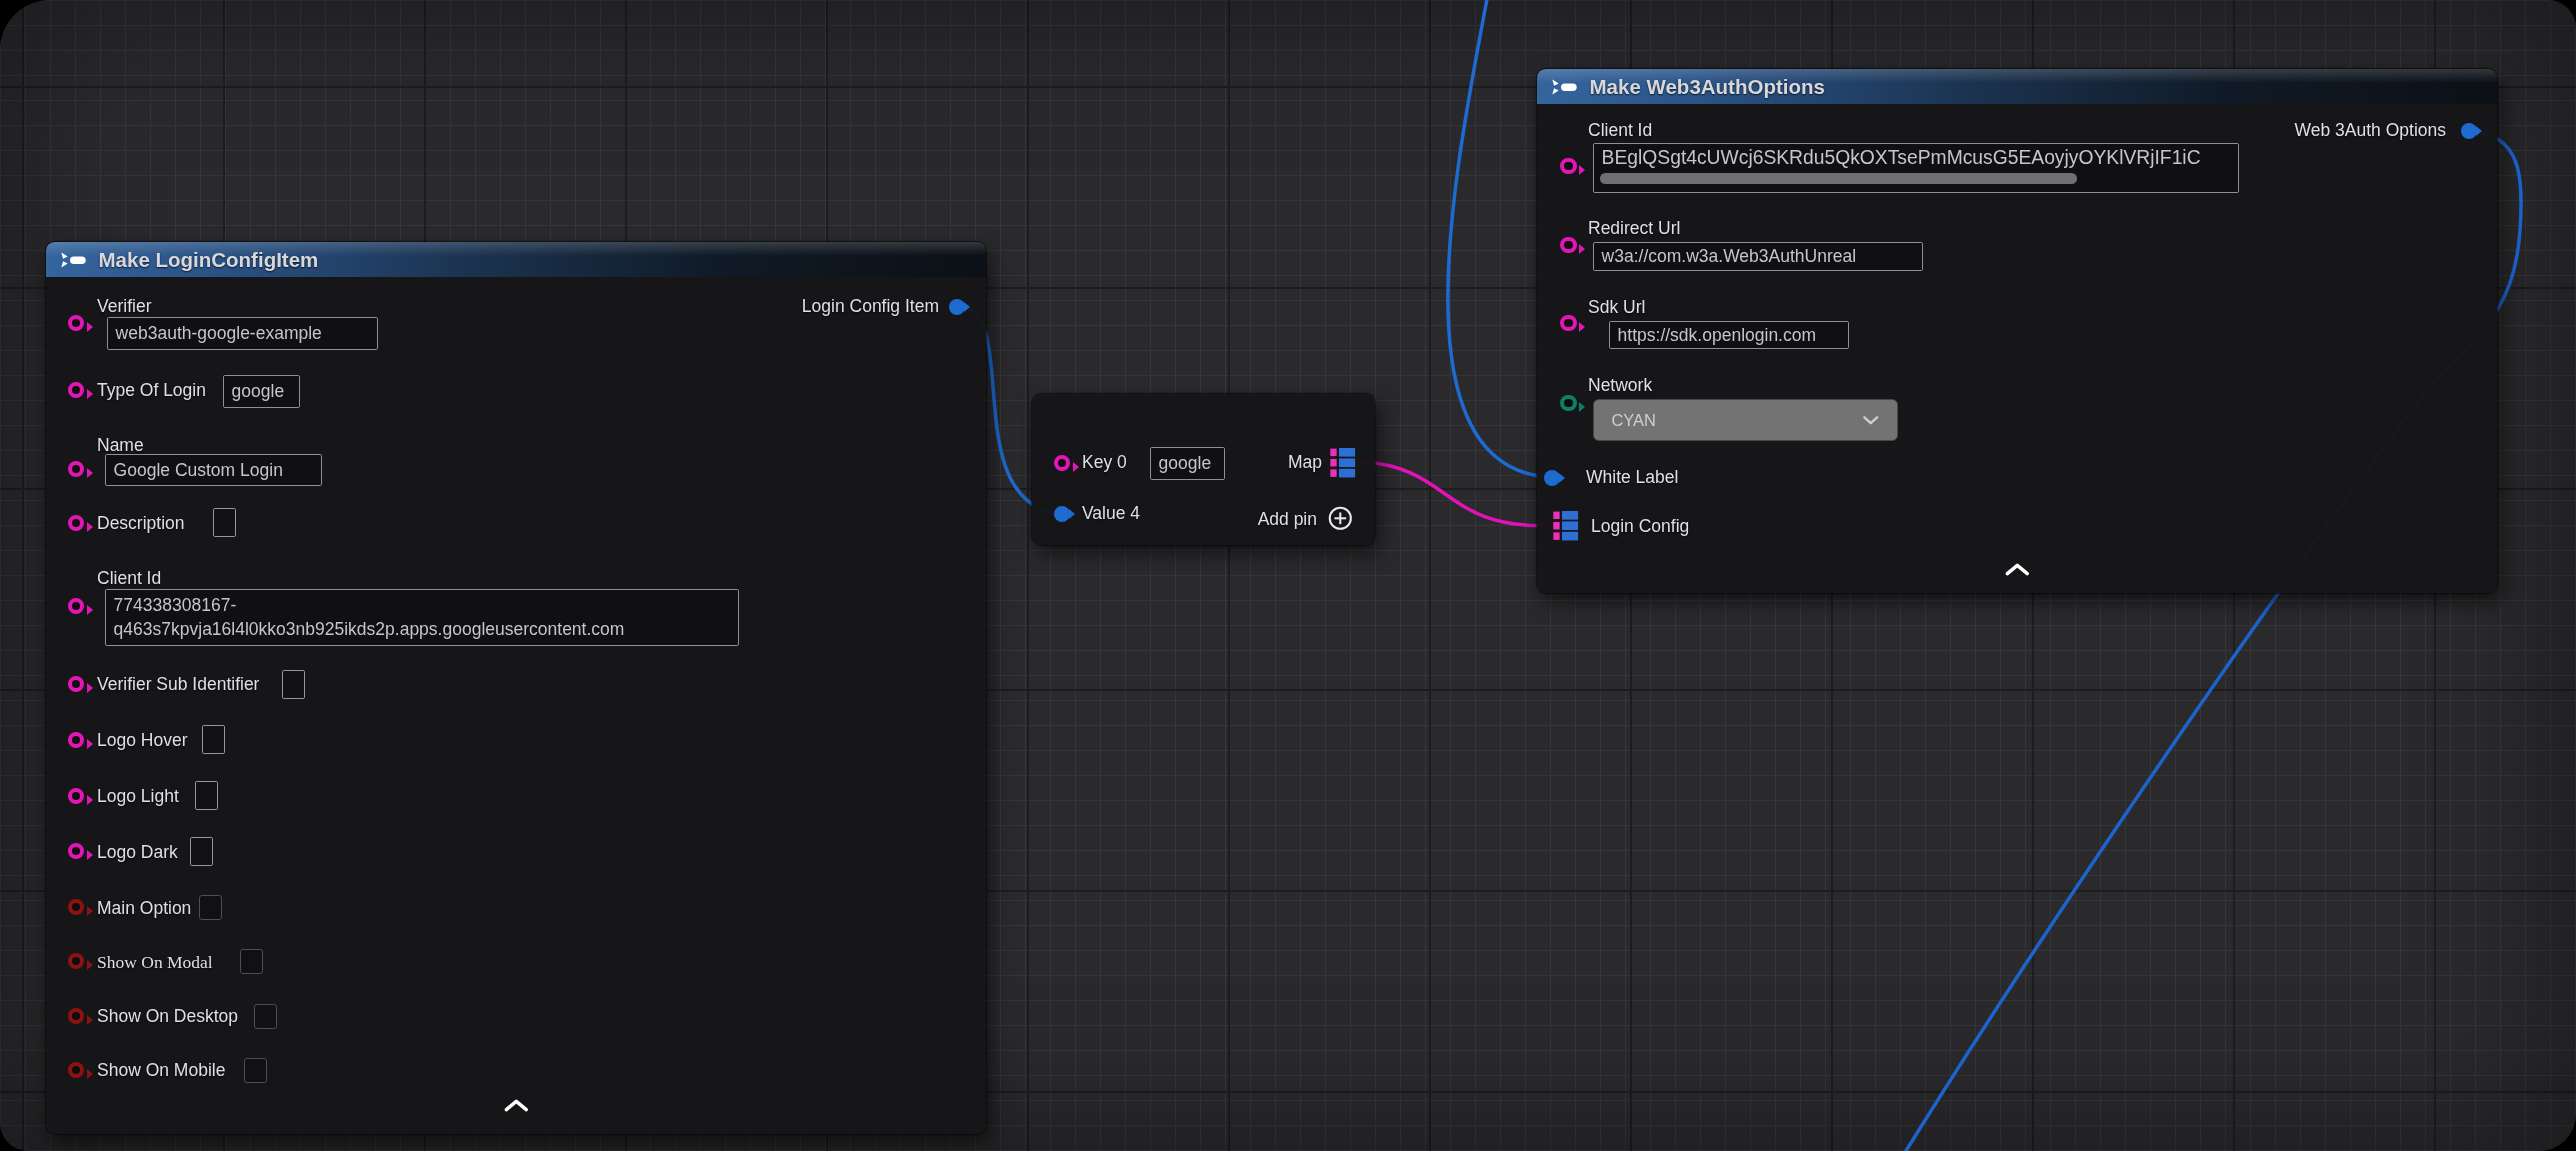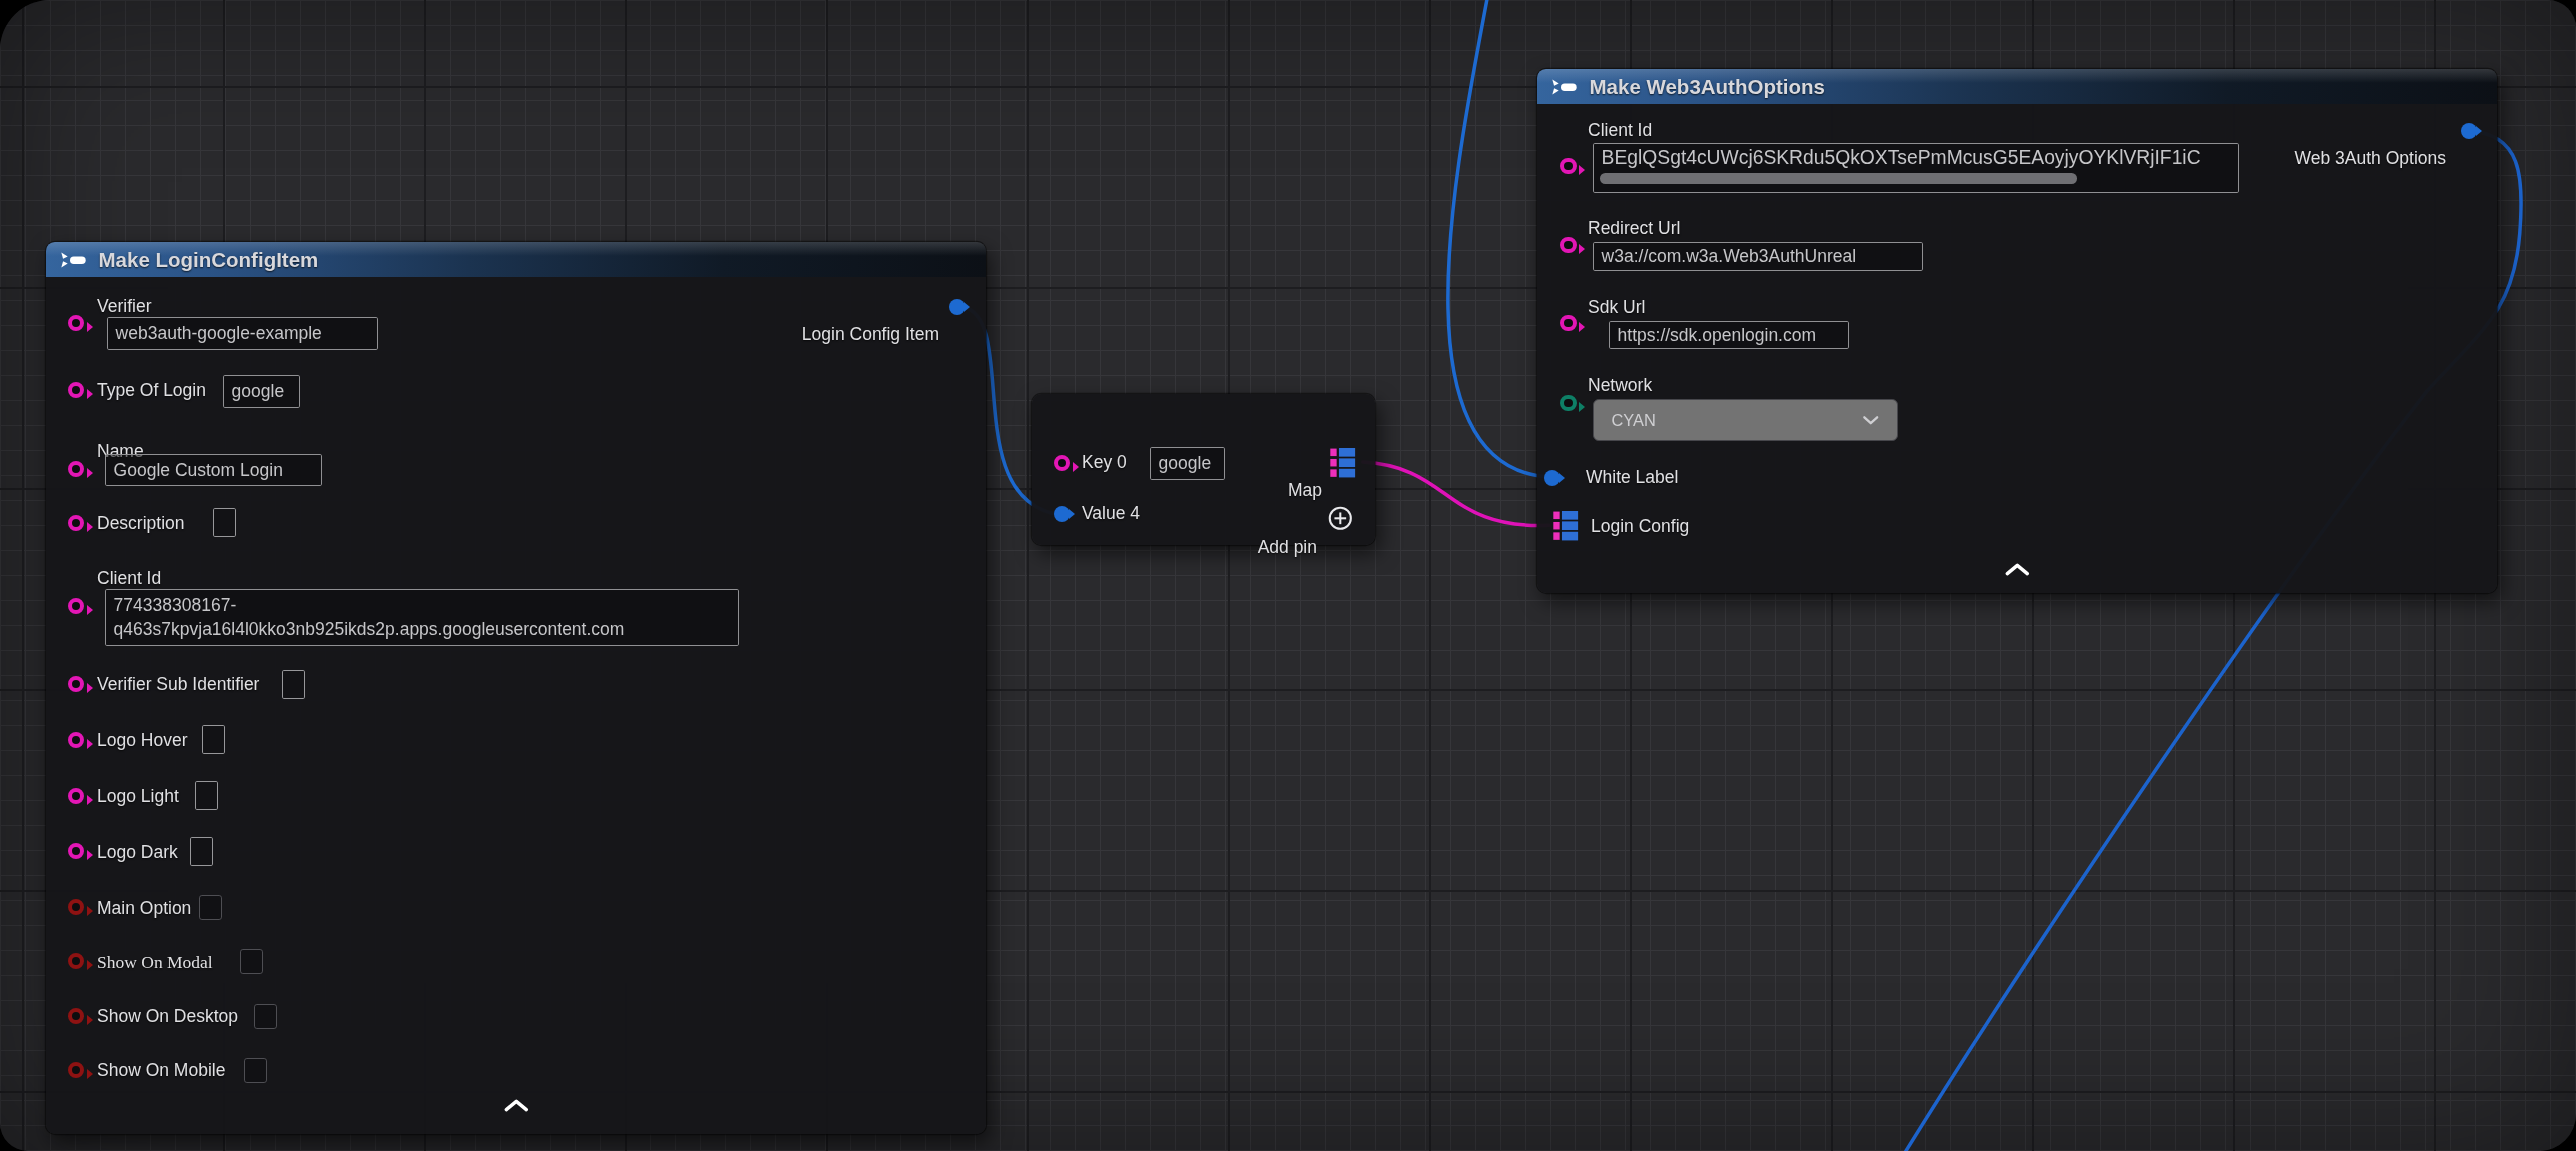--- a/index.html
+++ b/index.html
@@ -25,21 +25,21 @@
     display:flex;align-items:center;gap:10.5px;padding:16px 13px;box-sizing:border-box;}
   .hdr-blue{background:
       linear-gradient(180deg, rgba(255,255,255,.16) 0%, rgba(255,255,255,0) 40%),
       linear-gradient(90deg,#35659e 0%,#2a5285 18%,#1b3350 45%,#101a26 72%,#0c1016 100%);}
   .hdr-green{background:
       linear-gradient(180deg, rgba(255,255,255,.18) 0%, rgba(255,255,255,0) 42%),
       linear-gradient(90deg,#7b9678 0%,#637f62 25%,#42523f 55%,#20251d 85%,#17190f 100%);}
   .node-title{font-size:20.5px;font-weight:bold;color:#d8d8dc;text-shadow:0 1.2px 1.8px rgba(0,0,0,.7);white-space:nowrap;}
 
   .lbl{position:absolute;font-size:17.5px;color:#e0e0e3;text-shadow:0 1.2px 1.8px rgba(0,0,0,.7);white-space:nowrap;}
-  .lbl-r{position:absolute;font-size:17.5px;color:#e0e0e3;text-shadow:0 1.2px 1.8px rgba(0,0,0,.7);white-space:nowrap;text-align:right;margin-top:28px;}
+  .lbl-r{position:absolute;font-size:17.5px;color:#e0e0e3;text-shadow:0 1.2px 1.8px rgba(0,0,0,.7);white-space:nowrap;text-align:right;}
 
   .pin{position:absolute;width:16.4px;height:16.4px;border-radius:50%;box-sizing:border-box;}
   .pin::after{content:"";position:absolute;left:15px;top:2.9px;width:0;height:0;
     border-left:6.4px solid var(--pc);border-top:5.3px solid transparent;border-bottom:5.3px solid transparent;}
   .pin.ring{border:4.7px solid var(--pc);background:rgba(8,8,8,.55);}
   .pin.solid{background:var(--pc);}
   .pin-string{--pc:#e316b5;}
   .pin-bool{--pc:#8e1212;}
   .pin-struct{--pc:#1d6ad1;}
   .pin-enum{--pc:#0e7f66;}
@@ -91,21 +91,21 @@
   <div class="tbox" style="left:61px;top:75px;width:271px;height:33px;">
         <span>web3auth-google-example</span>
       </div>
 
   <span class="pin ring pin-string" style="left:22px;top:140px;"></span>
   <span class="lbl" style="left:51px;top:138px;">Type Of Login</span>
   <div class="tbox" style="left:177px;top:133px;width:77px;height:33px;">
         <span>google</span>
       </div>
 
-  <span class="lbl" style="left:51px;top:193px;margin-top:6px;">Name</span>
+  <span class="lbl" style="left:51px;top:193px;">Name</span>
   <span class="pin ring pin-string" style="left:22px;top:219px;"></span>
   <div class="tbox" style="left:59px;top:212px;width:217px;height:32px;">
         <span>Google Custom Login</span>
       </div>
 
   <span class="pin ring pin-string" style="left:22px;top:273px;"></span>
   <span class="lbl" style="left:51px;top:271px;">Description</span>
   <div class="ebox" style="left:167px;top:266px;"></div>
 
   <span class="lbl" style="left:51px;top:326px;">Client Id</span>

